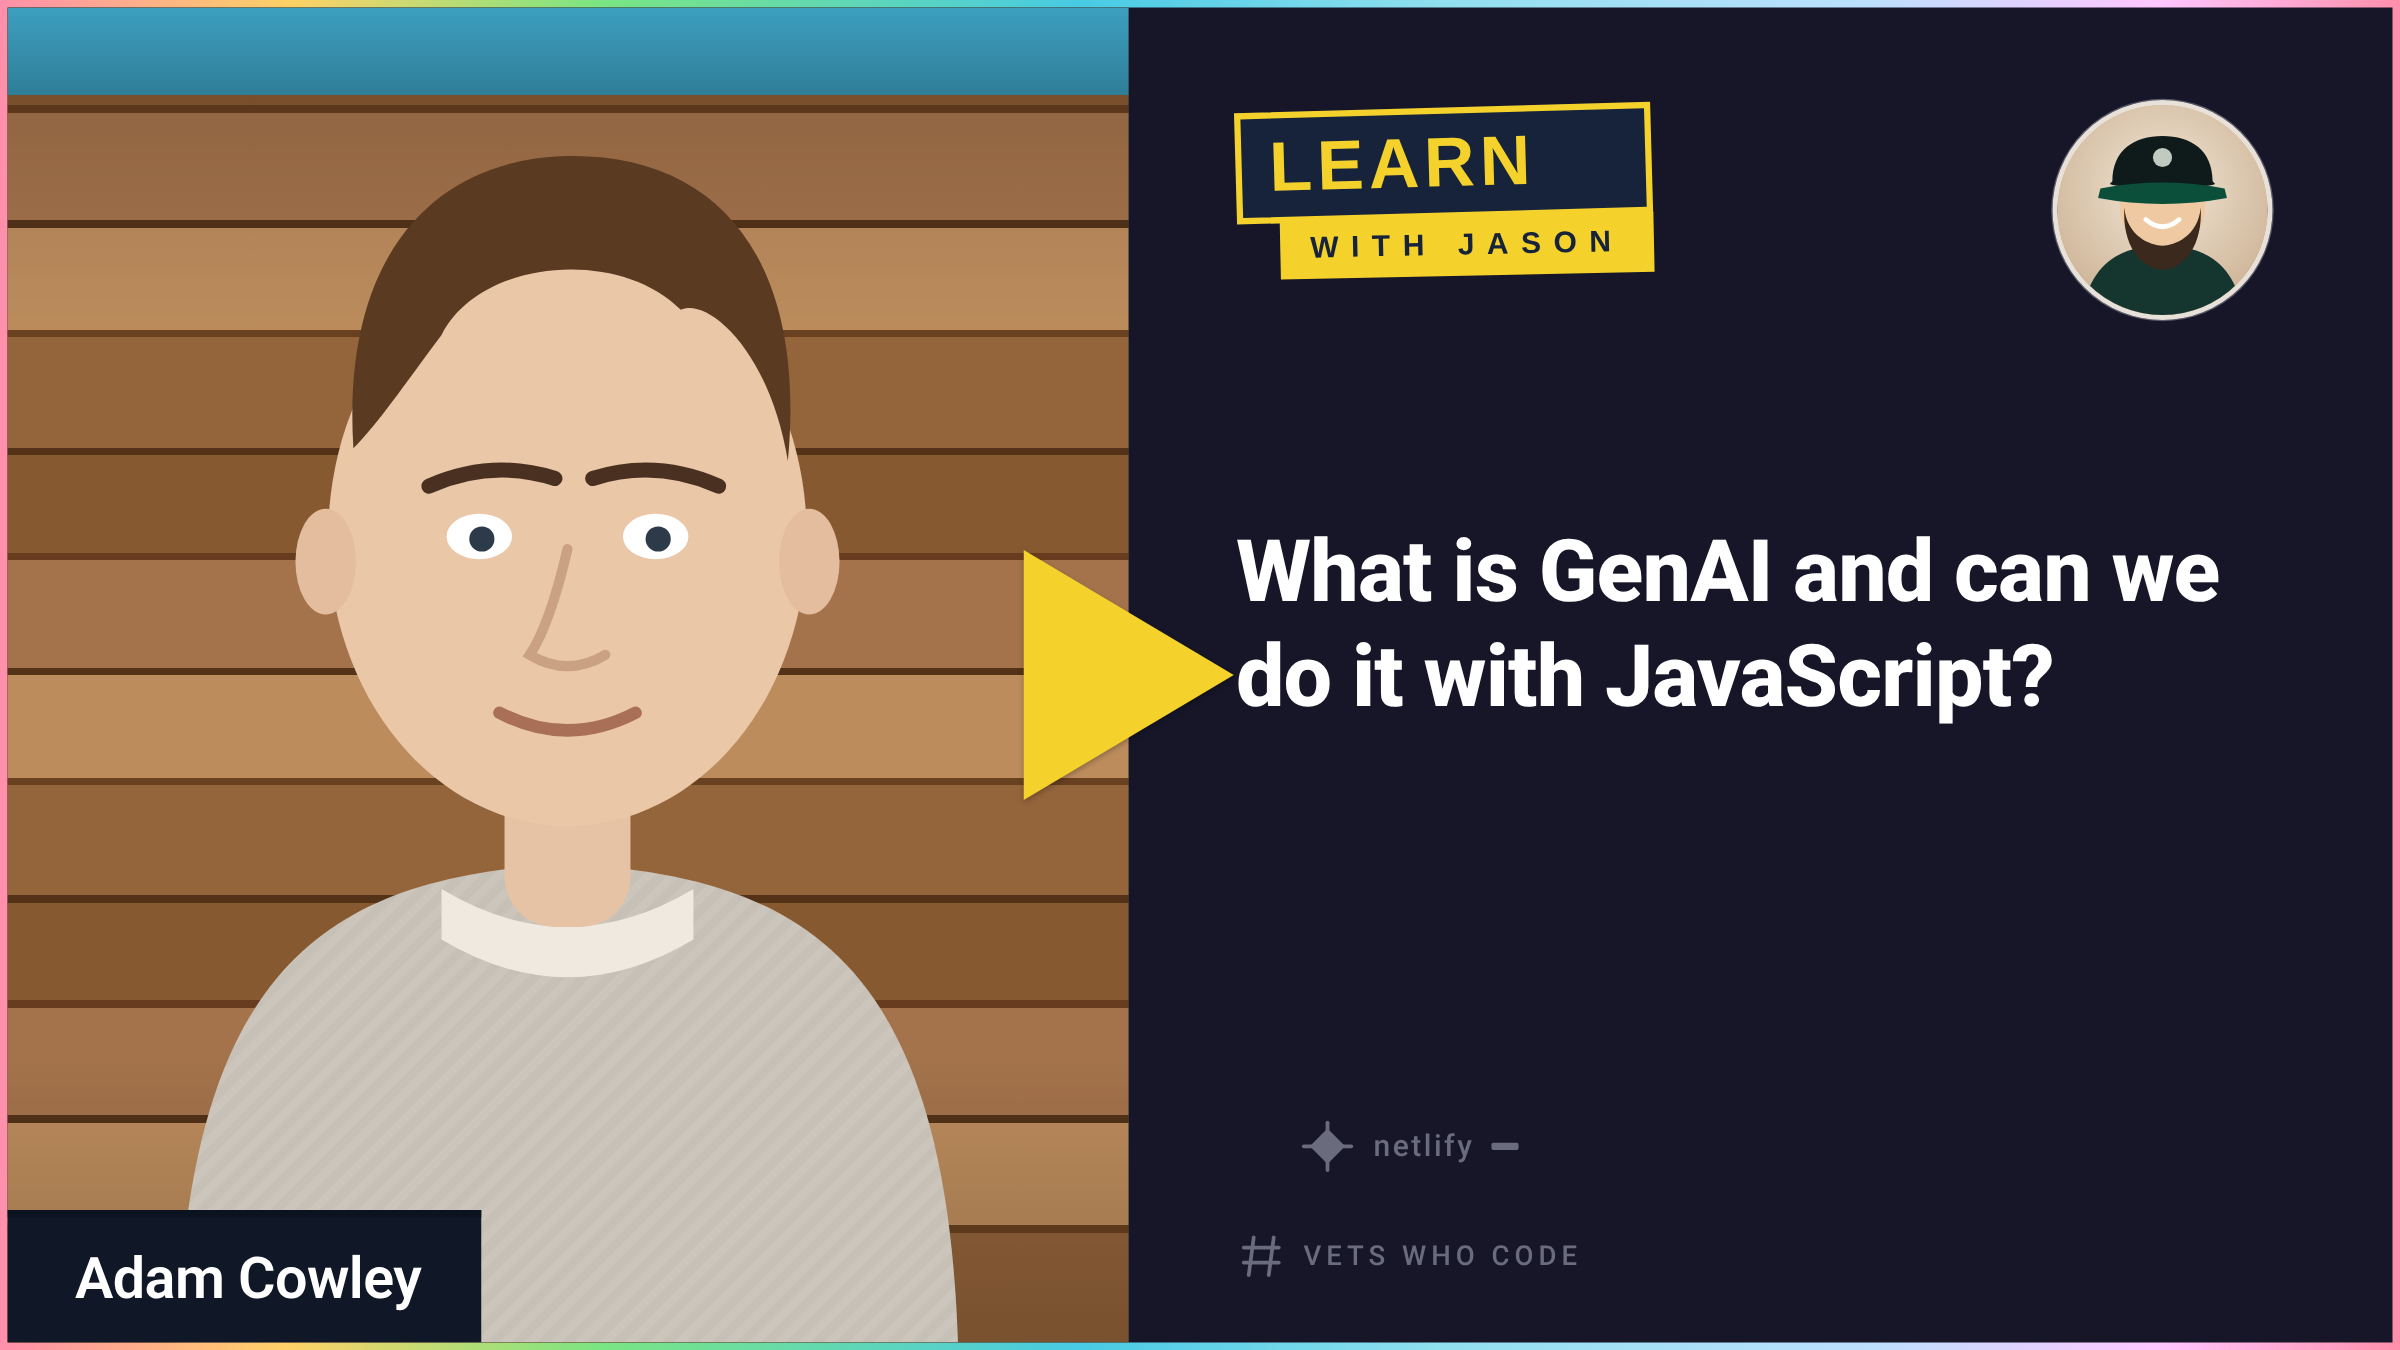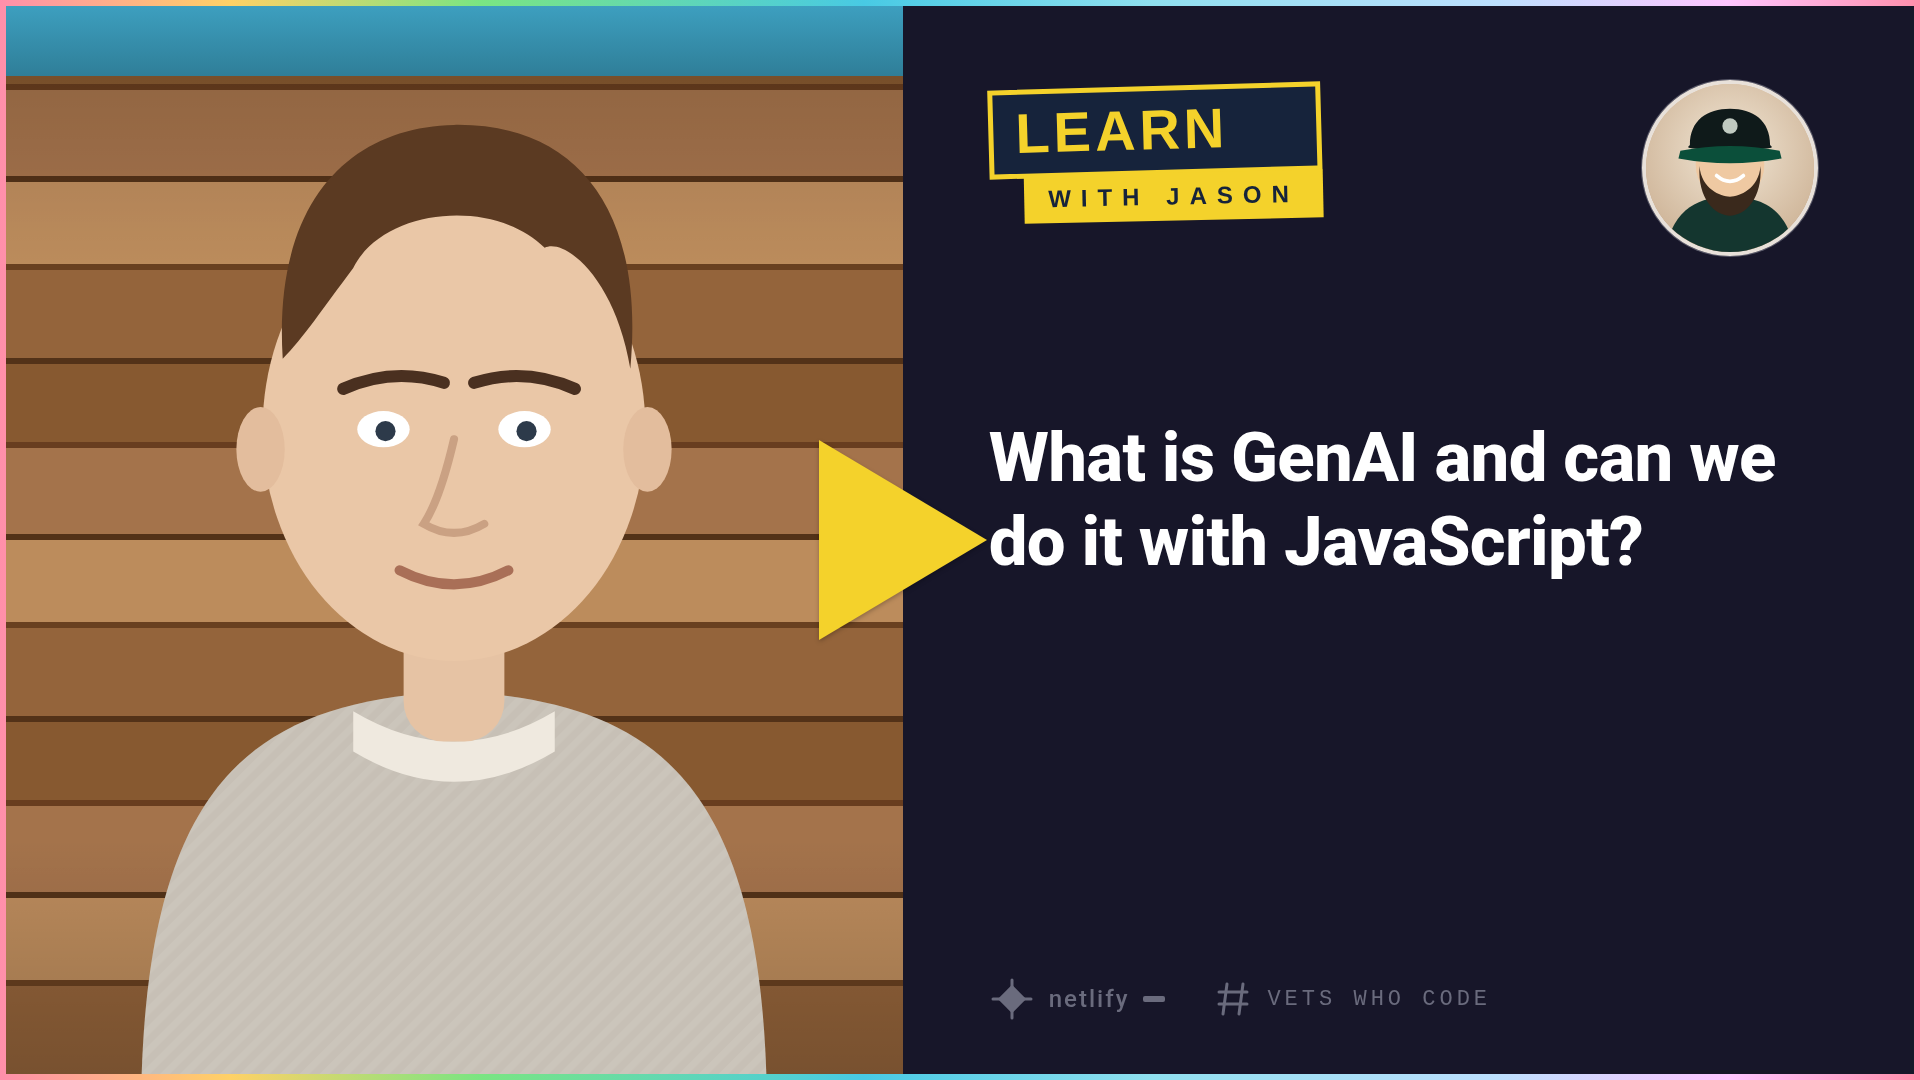--- a/index.html
+++ b/index.html
@@ -33,25 +33,25 @@
   
   .logo-block { position:absolute; top:80px; left:86px; transform:rotate(-1.6deg); }
   .logo-top { background:#16233b; border:5px solid #f4d22b; color:#f4d22b; font-weight:900; letter-spacing:4px; font-size:56px; padding:6px 22px 8px; font-family:"Arial Black","Helvetica Neue",sans-serif; }
   .logo-bottom { background:#f4d22b; color:#16233b; font-weight:800; letter-spacing:10px; font-size:24px; padding:10px 24px; display:inline-block; margin-top:-2px; margin-left:34px; transform:rotate(0.4deg); font-family:"Helvetica Neue",Arial,sans-serif; }
 
   .host-avatar { position:absolute; top:74px; right:96px; width:176px; height:176px; border-radius:50%; overflow:hidden; border:4px solid #e8e1da; background:radial-gradient(circle at 50% 30%, #e9d9c4 0%, #d2b08b 60%, #9a7b5c 100%); box-shadow:0 0 0 1px #5a5a6a; }
   .host-avatar svg { width:100%; height:100%; display:block; }
 
   .episode-title { position:absolute; left:86px; right:94px; top:410px; color:#fff; font-size:69px; line-height:1.22; font-weight:800; letter-spacing:-0.01em; }
 
-  .sponsors { position:absolute; left:86px; bottom:52px; display:flex; align-items:center; gap:48px; color:#6a6b7d; }
+  .sponsors { position:absolute; left:86px; bottom:52px; display:flex; align-items:center; gap:48px; color:#6a6b7d;flex-direction:column; }
   .sponsor { display:flex; align-items:center; gap:14px; font-size:24px; letter-spacing:2px; font-weight:500; }
   .sponsor .glyph { display:flex; align-items:center; }
   .sponsor.netlify .label { text-transform:lowercase; }
-  .sponsor.vetswhocode .label { text-transform:uppercase; font-size:22px; letter-spacing:4px;font-family:Liberation Mono, monospace; }
+  .sponsor.vetswhocode .label { text-transform:uppercase; font-size:22px; letter-spacing:4px; }
 
   .play-button { position:absolute; top:50%; left:47%; transform:translate(-50%,-50%); width:0; height:0; border-style:solid; border-width:100px 0 100px 168px; border-color:transparent transparent transparent #f4d22b; filter:drop-shadow(0 2px 2px rgba(0,0,0,0.25)); cursor:pointer; }
 </style>
 </head>
 <body>
 
 <div class="stage">
   <div class="gradient-border">
     <div class="inner">
 
@@ -86,20 +86,23 @@
             <path d="M400 430 q-14 60 -30 84 q30 18 60 0" fill="none" stroke="#caa183" stroke-width="8" stroke-linecap="round"></path>
 
             <path d="M346 560 q54 28 108 0" stroke="#a96f57" stroke-width="10" fill="none" stroke-linecap="round"></path>
             <defs>
               <pattern id="knit" width="14" height="14" patternUnits="userSpaceOnUse" patternTransform="rotate(45)">
                 <rect width="14" height="14" fill="#bdb6ab"></rect>
                 <rect width="7" height="14" fill="#d6d0c6"></rect>
               </pattern>
             </defs>
           </svg>
+        </div>
+        <div class="name-bar">
+          <span>Adam Cowley</span>
         </div>
       </div>
 
       <div class="right-panel">
 
         <div class="logo-block">
           <div class="logo-top">LEARN</div>
           <div class="logo-bottom">WITH JASON</div>
         </div>
 

